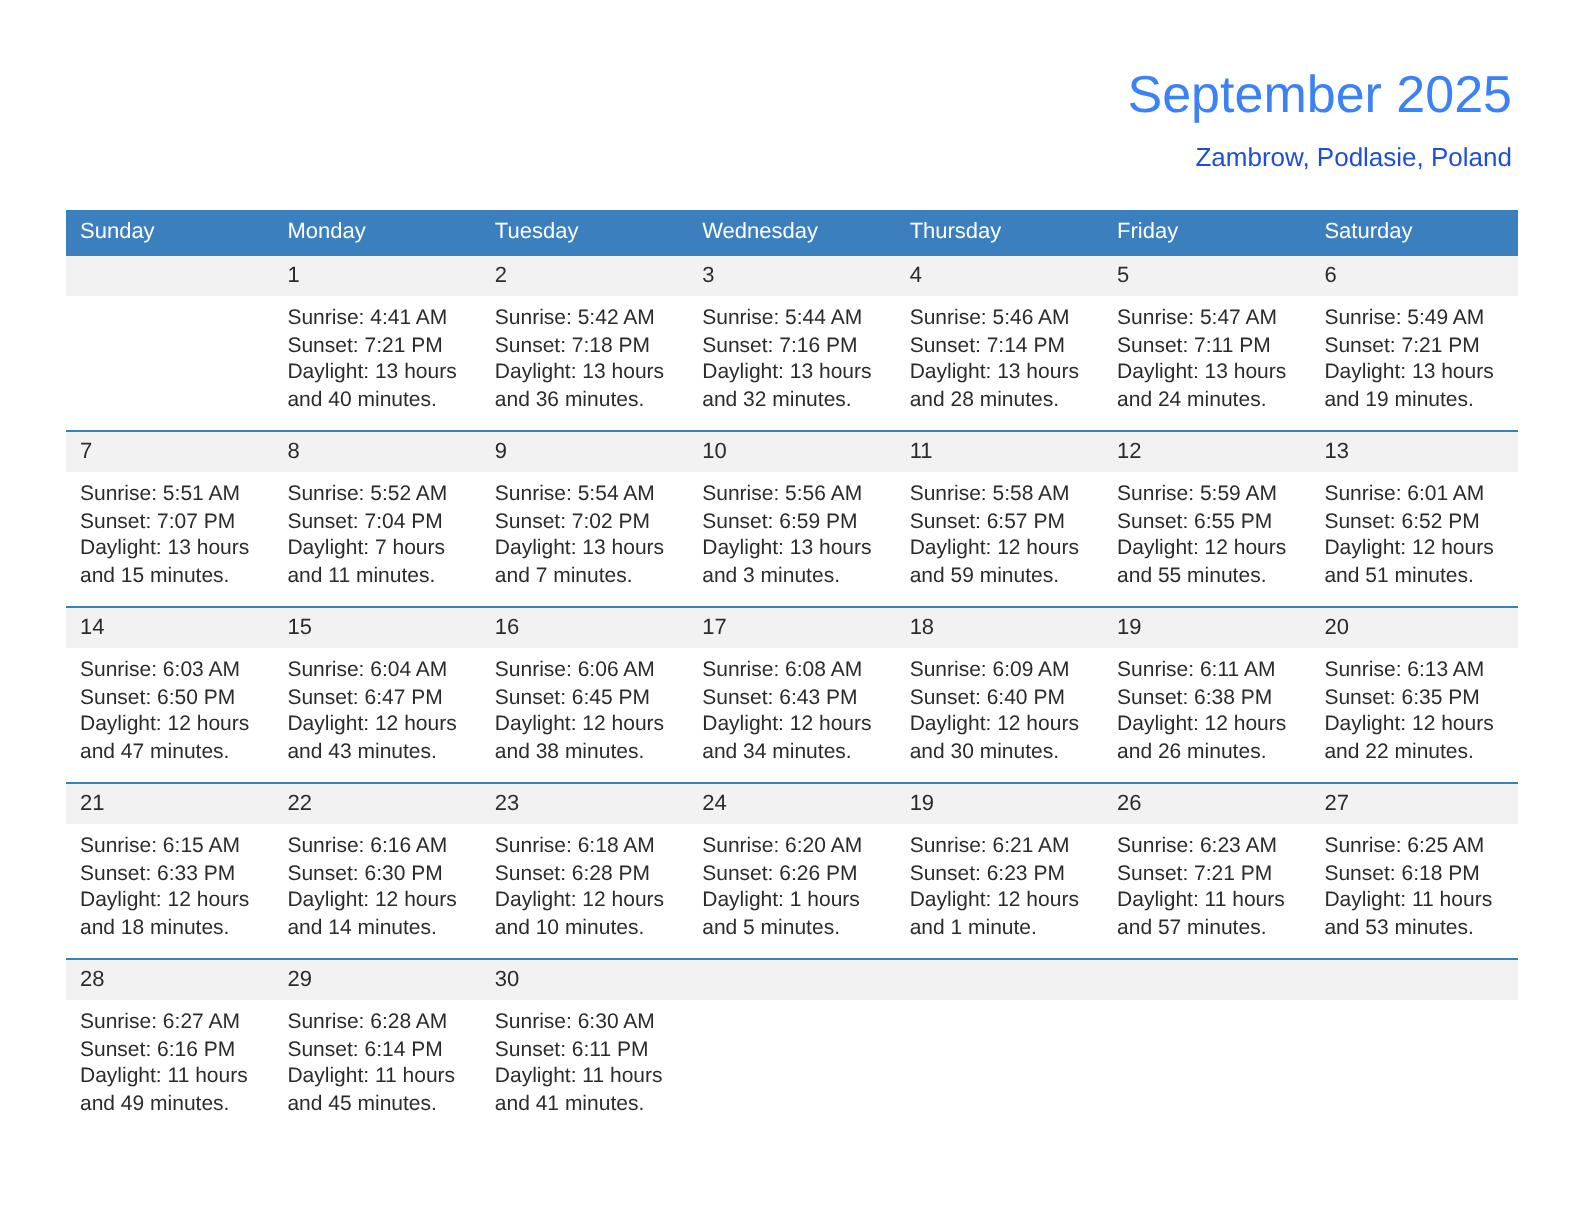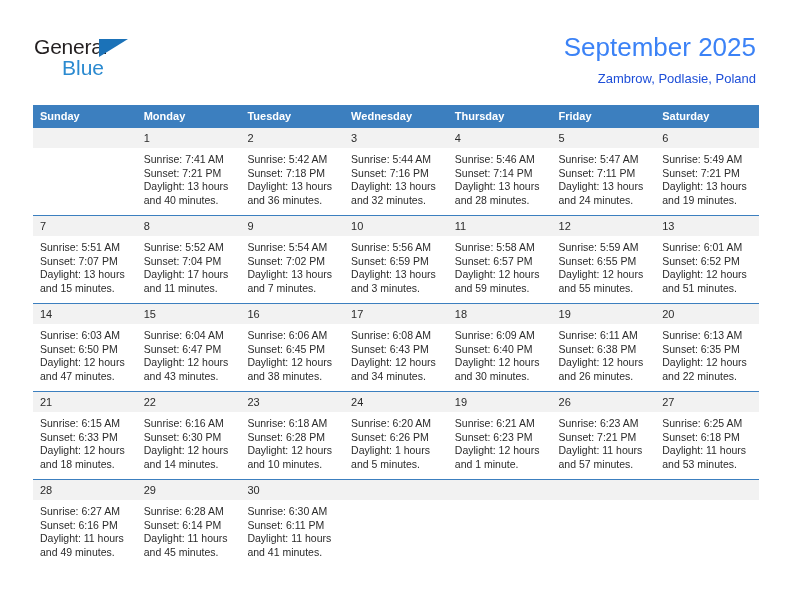--- a/index.html
+++ b/index.html
@@ -97,21 +97,21 @@
     top: 105px;
     width: 726px;
     border-collapse: collapse;
     table-layout: fixed;
   }
 
   .calendar th {
     background: #3c7fbf;
     color: #ffffff;
     font-size: 11px;
-    font-weight: bold;
+    font-weight: normal;
     text-align: left;
     padding: 5px 0 5px 7px;
     height: 10px;
     font-family: "Liberation Sans", sans-serif;
   }
 
   .calendar td {
     vertical-align: top;
     padding: 0;
     width: 103.71px;
@@ -156,25 +156,20 @@
     background: #f2f2f2;
   }
 </style>
 </head>
 <body>
 
 <div class="page">
 
   <div class="header">
 
-    <div class="brand">
-      <span class="brand-general">General</span>
-      <span class="brand-triangle"></span>
-      <span class="brand-blue">Blue</span>
-    </div>
 
     <div class="title-block">
       <h1 class="cal-title">September 2025</h1>
       <p class="cal-subtitle">Zambrow, Podlasie, Poland</p>
     </div>
 
   </div>
 
   <table class="calendar">
     <thead>
@@ -189,21 +184,21 @@
         </tr>
     </thead>
     <tbody id="calendar-body">
         <tr class="week-row">
           <td class="blank">
             <div class="daynum empty"></div>
           </td>
           <td class="">
             <div class="daynum">1</div>
             <div class="cellbody">
-              <div>Sunrise: 7:41 AM</div>
+              <div>Sunrise: 4:41 AM</div>
               <div>Sunset: 7:21 PM</div>
               <div class="daylight">Daylight: 13 hours and 40 minutes.</div>
             </div>
           </td>
           <td class="">
             <div class="daynum">2</div>
             <div class="cellbody">
               <div>Sunrise: 5:42 AM</div>
               <div>Sunset: 7:18 PM</div>
               <div class="daylight">Daylight: 13 hours and 36 minutes.</div>
@@ -249,21 +244,21 @@
               <div>Sunrise: 5:51 AM</div>
               <div>Sunset: 7:07 PM</div>
               <div class="daylight">Daylight: 13 hours and 15 minutes.</div>
             </div>
           </td>
           <td class="">
             <div class="daynum">8</div>
             <div class="cellbody">
               <div>Sunrise: 5:52 AM</div>
               <div>Sunset: 7:04 PM</div>
-              <div class="daylight">Daylight: 17 hours and 11 minutes.</div>
+              <div class="daylight">Daylight: 7 hours and 11 minutes.</div>
             </div>
           </td>
           <td class="">
             <div class="daynum">9</div>
             <div class="cellbody">
               <div>Sunrise: 5:54 AM</div>
               <div>Sunset: 7:02 PM</div>
               <div class="daylight">Daylight: 13 hours and 7 minutes.</div>
             </div>
           </td>

